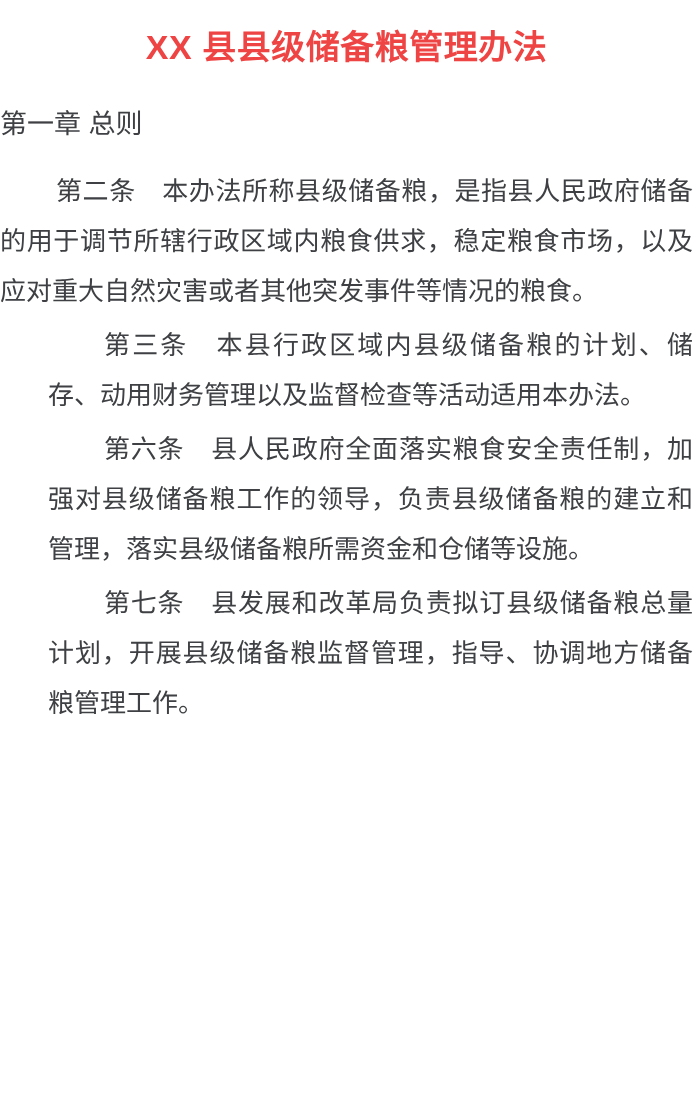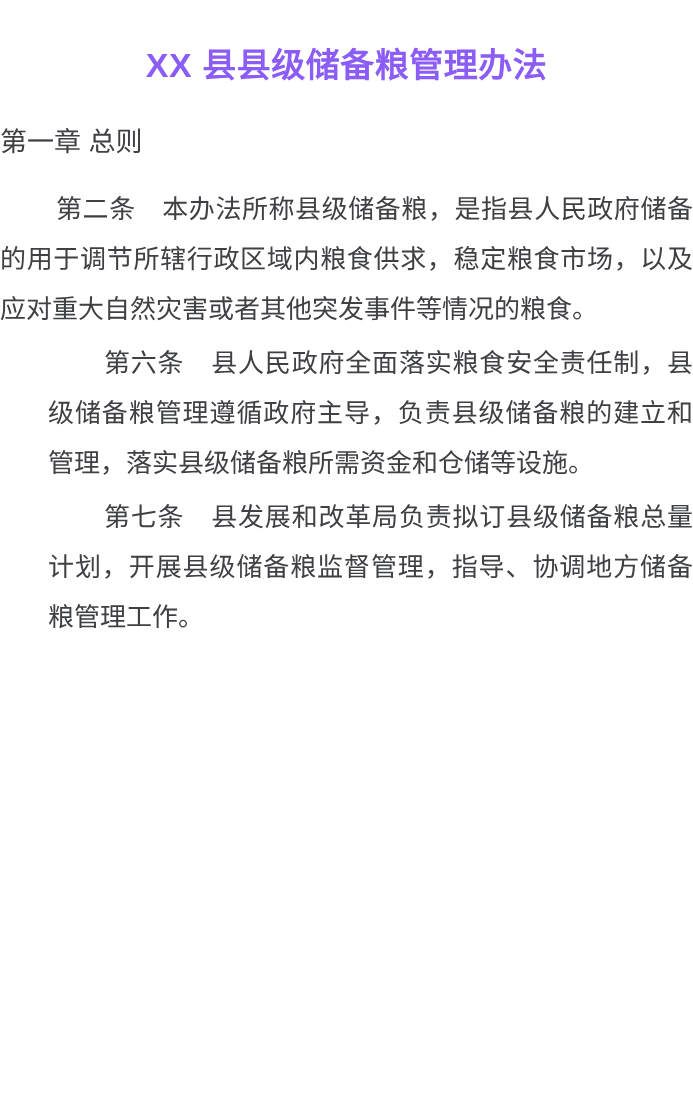--- a/index.html
+++ b/index.html
@@ -16,27 +16,27 @@
     -webkit-font-smoothing: antialiased;
   }
   .doc {
     width: 693px;
     height: 1097px;
     background: #ffffff;
     overflow: hidden;
   }
   .doc-title {
     margin: 0;
-    padding-top: 40px;
+    padding-top: 22px;
     font-size: 34px;
     font-weight: bold;
     line-height: 50px;
     text-align: center;
     letter-spacing: 0.5px;
-    color: #8b5cf6;
+    color: #ef4444;
   }
   .chapter-heading {
     margin: 0;
     margin-top: 32px;
     font-size: 27px;
     font-weight: normal;
     line-height: 40px;
     text-align: left;
     color: #3e4043;
   }
@@ -61,16 +61,17 @@
 </head>
 <body>
 
 <div class="doc">
   <h1 class="doc-title">XX 县县级储备粮管理办法</h1>
 
   <h2 class="chapter-heading">第一章 总则</h2>
 
   <div class="body-text">
     <p>第二条　本办法所称县级储备粮，是指县人民政府储备的用于调节所辖行政区域内粮食供求，稳定粮食市场，以及应对重大自然灾害或者其他突发事件等情况的粮食。</p>
-    <p>第六条　县人民政府全面落实粮食安全责任制，县级储备粮管理遵循政府主导，负责县级储备粮的建立和管理，落实县级储备粮所需资金和仓储等设施。</p>
+    <p>第三条　本县行政区域内县级储备粮的计划、储存、动用财务管理以及监督检查等活动适用本办法。</p>
+    <p>第六条　县人民政府全面落实粮食安全责任制，加强对县级储备粮工作的领导，负责县级储备粮的建立和管理，落实县级储备粮所需资金和仓储等设施。</p>
     <p>第七条　县发展和改革局负责拟订县级储备粮总量计划，开展县级储备粮监督管理，指导、协调地方储备粮管理工作。</p>
   </div>
 </div>
 
 </body></html>

